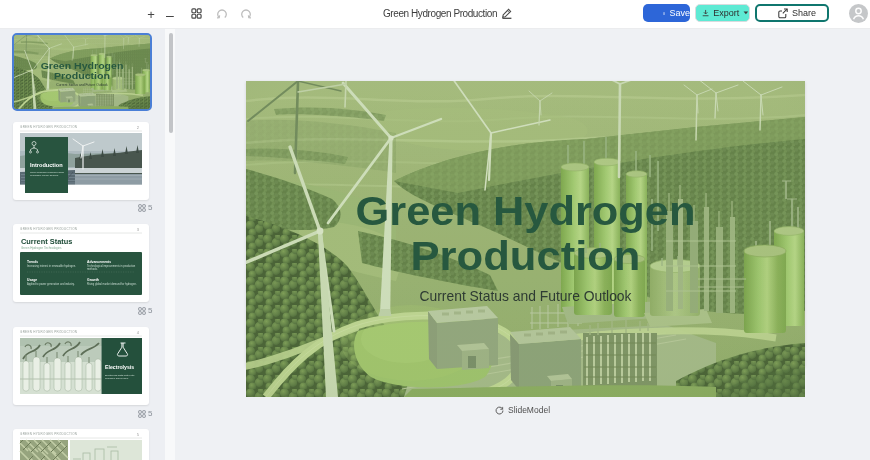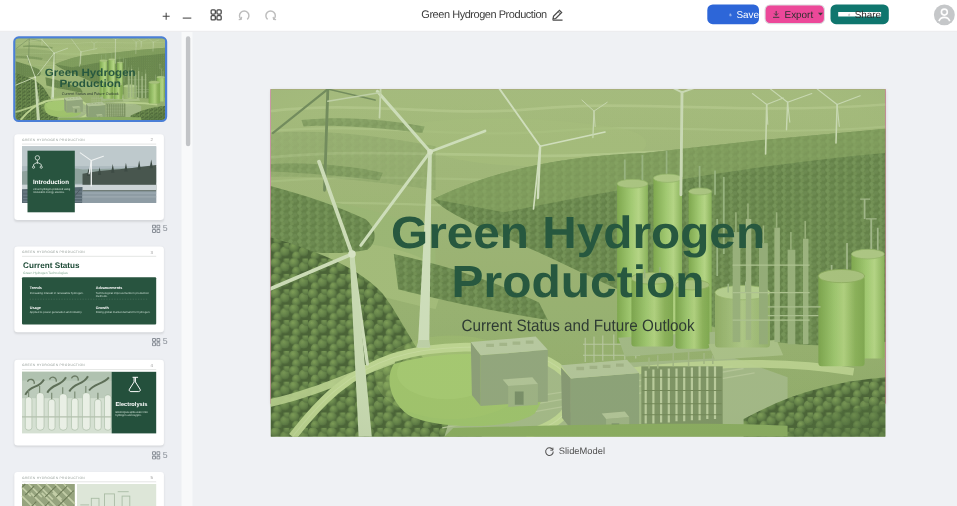--- a/index.html
+++ b/index.html
@@ -13,30 +13,30 @@
   #plus{left:143px;width:16px;font-size:13px;}
   #minus{left:162px;width:16px;font-size:14px;}
   #gridic{left:191px;top:8px;position:absolute;}
   #undoic{left:216px;top:7.5px;position:absolute;}
   #redoic{left:240px;top:7.5px;position:absolute;}
   #doctitle{position:absolute;left:383px;top:7.5px;font-size:10px;letter-spacing:-0.42px;color:#3d3d3d;}
   #pencil{position:absolute;left:499px;top:4.5px;}
   .btn{position:absolute;top:4px;height:18px;border-radius:5px;display:flex;align-items:center;font-size:9px;box-sizing:border-box;}
   #saveb{left:643px;width:47px;background:#2d66d8;color:#fff;padding-left:20px;}
   #saveb svg{margin-right:5px;}
-  #exportb{left:695px;width:55px;background:#ec4899;border:1px solid #d9dbde;color:#2e2e2e;padding-left:6px;}
-  #shareb{left:755px;width:53px;background:#fff;border:7px solid #0f766e;color:#2e2e2e;padding-left:9px;}
+  #exportb{left:695px;width:55px;background:#5eead4;border:1px solid #d9dbde;color:#2e2e2e;padding-left:6px;}
+  #shareb{left:755px;width:74px;background:#fff;border:2px solid #0f766e;color:#2e2e2e;padding-left:9px;justify-content:center;}
   #avatar{position:absolute;left:849px;top:3.5px;width:19px;height:19px;border-radius:50%;background:#c5c7c9;}
   
   #sidebar{position:absolute;left:0;top:29px;width:175px;height:431px;background:#edeff3;}
   #th1{position:absolute;left:12px;top:33px;width:136px;height:74px;border:2px solid #4b7fd6;border-radius:5px;overflow:hidden;background:#9ab873;}
   .gicon{position:absolute;color:#8a9098;font-size:8px;display:flex;align-items:center;}
   .tc{position:absolute;background:#fff;border-radius:3px;box-shadow:0 1px 2px rgba(0,0,0,.10);}
   
-  #slide{position:absolute;left:246px;top:81px;width:559px;height:286px;background:#be185d;box-shadow:0 1px 3px rgba(0,0,0,.12);}
+  #slide{position:absolute;left:246px;top:81px;width:559px;height:286px;background:#5eead4;box-shadow:0 1px 3px rgba(0,0,0,.12);}
   #regen{position:absolute;left:175px;top:405px;width:695px;text-align:center;font-size:8.5px;color:#4f4f4f;display:flex;align-items:center;justify-content:center;gap:4px;}
   #scrollbar{position:absolute;left:169px;top:33px;width:4px;height:100px;background:#c2c4c7;border-radius:2px;}
 </style>
 </head>
 <body>
 
 <div id="sidebar"></div>
 <div style="position:absolute;left:165px;top:29px;width:10px;height:431px;background:#f8f9fa"></div>
 <div id="scrollbar"></div>
 

